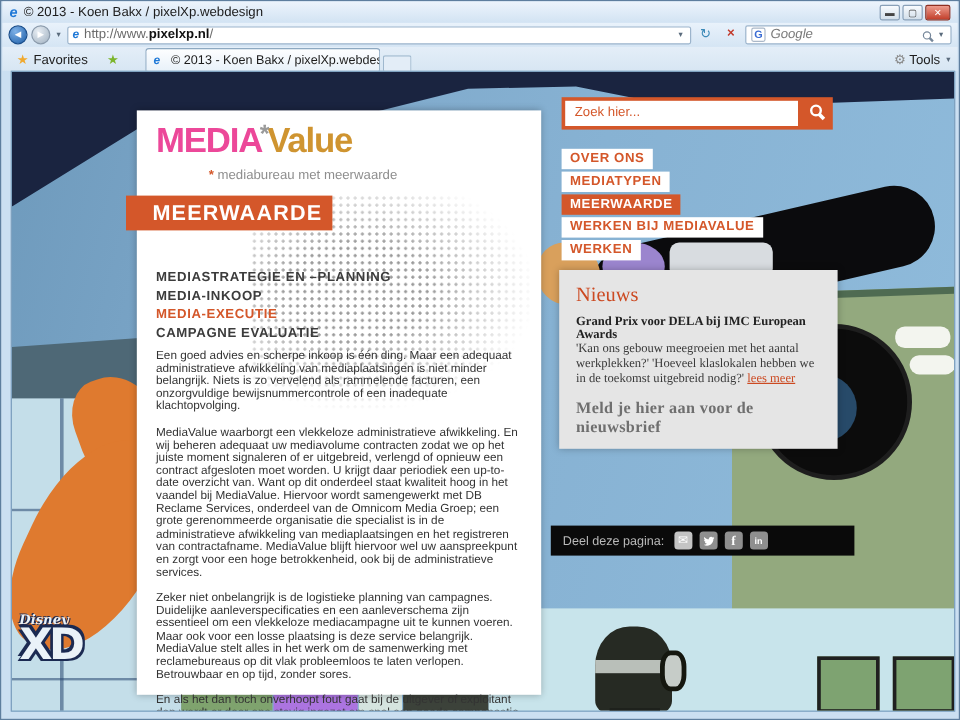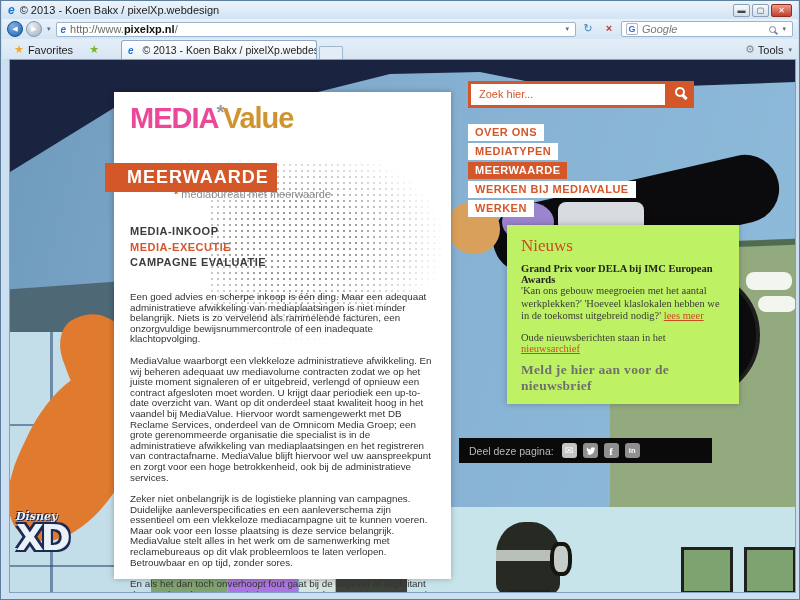--- a/index.html
+++ b/index.html
@@ -114,21 +114,21 @@
   .panel { left:104px; top:32px; width:337px; height:487px; background:#fff;
            box-shadow:0 0 6px rgba(0,0,0,.28); }
   .dots { left:95px; top:70px; width:235px; height:180px;
           background:radial-gradient(#9a9a9a 1.1px, transparent 1.4px) 0 0/6px 6px; }
   .dots::after { content:''; position:absolute; inset:0;
           background:radial-gradient(ellipse at 38% 45%, rgba(255,255,255,0) 0%, rgba(255,255,255,0) 28%, #fff 72%); }
   .logo { left:16px; top:10px; font-weight:bold; white-space:nowrap; cursor:pointer; }
   .logo .media { font-size:29px; color:#ec4899; letter-spacing:-1px; }
   .logo .ast { font-size:21px; color:#9A9A9A; position:relative; top:-9px; margin:0 -2px; }
   .logo .value { font-size:29px; color:#CF9430; letter-spacing:-1px; }
-  .tagline { left:60px; top:48px; font-size:11px; color:#8E8E8E;margin-top:48px; }
+  .tagline { left:60px; top:48px; font-size:11px; color:#8E8E8E; }
   .tagline .tstar { color:#D4572A; font-weight:bold; margin-right:3px; }
 
   .banner { left:95px; top:103px; width:172px; height:29px; background:#D4572A; z-index:6;
             color:#fff; font-weight:bold; font-size:18px; letter-spacing:1px;
             line-height:29px; padding-left:22px; }
 
   .services { left:16px; top:132px; font-size:11px; font-weight:bold; letter-spacing:.5px;
               color:#3C3C3C; line-height:15.5px; }
   .svc.accent { color:#D4572A; }
 
@@ -143,23 +143,23 @@
   .lens-w { position:absolute; right:9px; top:6px; width:10px; height:10px;
             border:2.4px solid #fff; border-radius:50%; }
   .lens-w::after { content:''; position:absolute; width:3px; height:6px; background:#fff;
                    transform:rotate(-45deg); bottom:-5px; right:-3px; }
 
   .menu { left:458px; top:64px; z-index:6; }
   .chip { display:table; background:#fff; color:#D4572A; font-size:11px; font-weight:bold;
           letter-spacing:.5px; padding:2px 7px 3px; margin-bottom:2px; cursor:pointer; }
   .chip.active { background:#D4572A; color:#fff; }
 
-  .news { left:456px; top:165px; width:232px; background:#bef264; z-index:6;
+  .news { left:456px; top:165px; width:232px; background:#e5e5e5; z-index:6;
           padding:11px 14px 10px; font-family:"Liberation Serif",serif; color:#3A3A3A;
-          box-shadow:0 0 6px rgba(0,0,0,.25);margin-left:41px; }
+          box-shadow:0 0 6px rgba(0,0,0,.25); }
   .news-title { font-size:17px; color:#CC4A22; margin-bottom:7px; }
   .news-h { font-size:10.5px; font-weight:bold; color:#222; }
   .news-b { font-size:10.5px; line-height:12.6px; margin-bottom:9px; }
   .news a, .lm { color:#CC4A22; text-decoration:underline; cursor:pointer; }
   .news-archive { font-size:10.5px; margin:4px 0 8px; }
   .newsletter { font-size:13.5px; font-weight:bold; color:#6F6F6F; letter-spacing:.3px; cursor:pointer; }
 
   .sharebar { left:449px; top:378px; width:253px; height:25px; background:#0A0A0A; z-index:6;
               display:flex; align-items:center; padding:0 10px; gap:6px; }
   .share-label { color:#B9B9B9; font-size:10.5px; margin-right:2px; }
@@ -270,20 +270,21 @@
     <div class="abs panel">
       <div class="abs dots"></div>
       <div class="abs logo">
         <span class="media">MEDIA</span><span class="ast">*</span><span class="value">Value</span>
       </div>
       <div class="abs tagline">
         <span class="tstar">*</span><span>mediabureau met meerwaarde</span>
       </div>
 
       <div class="abs services">
+        <div class="svc">MEDIASTRATEGIE EN –PLANNING</div>
         <div class="svc">MEDIA-INKOOP</div>
         <div class="svc accent">MEDIA-EXECUTIE</div>
         <div class="svc">CAMPAGNE EVALUATIE</div>
       </div>
 
       <div class="abs paras">
         <p>Een goed advies en scherpe inkoop is één ding. Maar een adequaat administratieve afwikkeling van mediaplaatsingen is niet minder belangrijk. Niets is zo vervelend als rammelende facturen, een onzorgvuldige bewijsnummercontrole of een inadequate klachtopvolging.</p>
         <p>MediaValue waarborgt een vlekkeloze administratieve afwikkeling. En wij beheren adequaat uw mediavolume contracten zodat we op het juiste moment signaleren of er uitgebreid, verlengd of opnieuw een contract afgesloten moet worden. U krijgt daar periodiek een up-to-date overzicht van. Want op dit onderdeel staat kwaliteit hoog in het vaandel bij MediaValue. Hiervoor wordt samengewerkt met DB Reclame Services, onderdeel van de Omnicom Media Groep; een grote gerenommeerde organisatie die specialist is in de administratieve afwikkeling van mediaplaatsingen en het registreren van contractafname. MediaValue blijft hiervoor wel uw aanspreekpunt en zorgt voor een hoge betrokkenheid, ook bij de administratieve services.</p>
         <p>Zeker niet onbelangrijk is de logistieke planning van campagnes. Duidelijke aanleverspecificaties en een aanleverschema zijn essentieel om een vlekkeloze mediacampagne uit te kunnen voeren. Maar ook voor een losse plaatsing is deze service belangrijk. MediaValue stelt alles in het werk om de samenwerking met reclamebureaus op dit vlak probleemloos te laten verlopen. Betrouwbaar en op tijd, zonder sores.</p>
         <p>En als het dan toch onverhoopt fout gaat bij de uitgever of exploitant dan wordt er door ons stevig ingezet om snel een goede compensatie te regelen.</p>
@@ -304,21 +305,20 @@
       <div class="chip">MEDIATYPEN</div>
       <div class="chip active">MEERWAARDE</div>
       <div class="chip">WERKEN BIJ MEDIAVALUE</div>
       <div class="chip">WERKEN</div>
     </div>
 
     <div class="abs news">
       <div class="news-title">Nieuws</div>
       <div class="news-h">Grand Prix voor DELA bij IMC European Awards</div>
       <div class="news-b"><span>'Kan ons gebouw meegroeien met het aantal werkplekken?' 'Hoeveel klaslokalen hebben we in de toekomst uitgebreid nodig?' </span><span class="lm">lees meer</span></div>
-      <div class="news-archive"><span>Oude nieuwsberichten staan in het </span><span class="lm">nieuwsarchief</span></div>
       <div class="newsletter">Meld je hier aan voor de nieuwsbrief</div>
     </div>
 
     <div class="abs sharebar">
       <span class="share-label">Deel deze pagina:</span>
       <span class="sicon mail">✉</span>
       <span class="sicon">
         <svg width="11" height="11" viewBox="0 0 16 16">
             <path d="M15 4.5c-.5.2-1 .4-1.5.4.5-.3 1-.9 1.2-1.5-.5.3-1.1.5-1.7.7-.5-.6-1.2-.9-2-.9-1.5 0-2.7 1.2-2.7 2.7 0 .2 0 .4.1.6C6.2 6.3 4.2 5.3 2.9 3.6c-.2.4-.4.9-.4 1.4 0 .9.5 1.8 1.2 2.3-.4 0-.8-.1-1.2-.3 0 1.3 1 2.4 2.2 2.7-.2.1-.5.1-.7.1h-.5c.3 1.1 1.3 1.9 2.5 1.9-.9.7-2.1 1.2-3.4 1.2H2c1.2.8 2.6 1.2 4.1 1.2 5 0 7.7-4.1 7.7-7.7v-.4c.5-.4 1-.9 1.2-1.5z" fill="#fff"></path>
           </svg>

